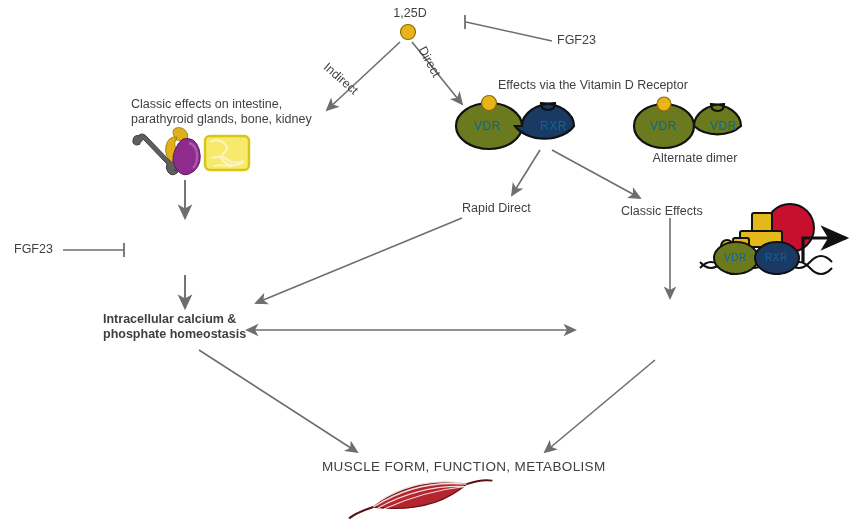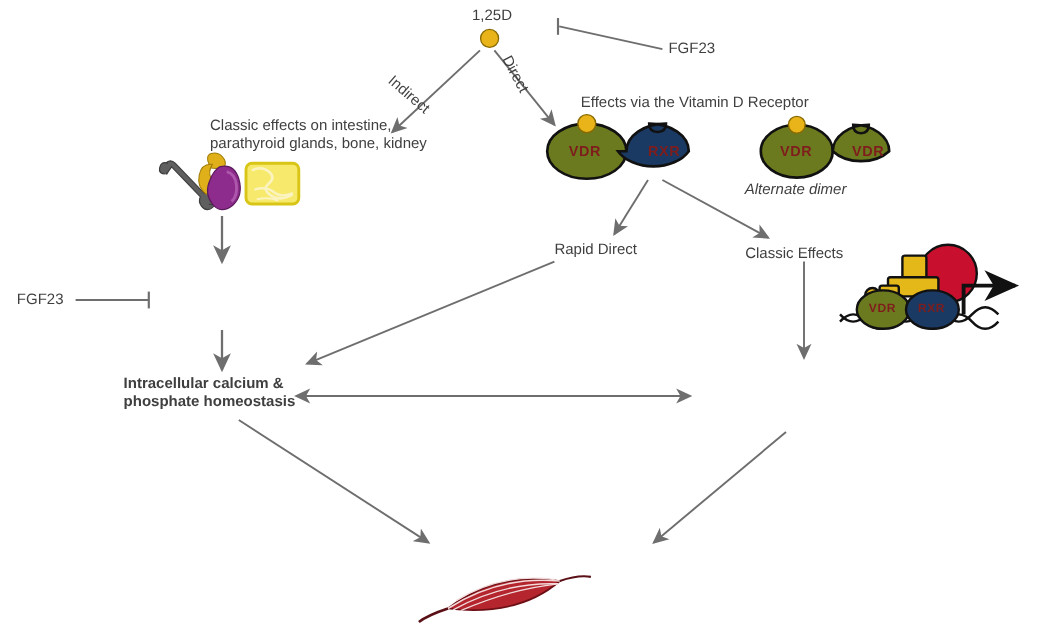--- a/index.html
+++ b/index.html
@@ -3,21 +3,21 @@
 <meta charset="utf-8">
 <style>
   html,body{margin:0;padding:0;background:#ffffff;}
   body{width:866px;height:529px;position:relative;overflow:hidden;
        font-family:"Liberation Sans","DejaVu Sans",sans-serif;color:#3a3a3a;}
   #stage{position:absolute;left:0;top:0;width:742px;height:529px;}
   svg#wires{position:absolute;left:0;top:0;width:866px;height:529px;}
   .lbl{position:absolute;font-size:12.5px;line-height:15px;color:#3f3f3f;white-space:pre;}
   .lbl.c{text-align:center;}
   .rot{position:absolute;font-size:12.5px;color:#3f3f3f;white-space:nowrap;transform-origin:0 0;}
-  .prot{position:absolute;font-size:12px;font-weight:bold;color:#7f1d1d;letter-spacing:.5px;}
+  .prot{position:absolute;font-size:12px;font-weight:normal;color:#0369a1;letter-spacing:.5px;}
   .caps{position:absolute;font-size:13.5px;letter-spacing:.35px;color:#3f3f3f;white-space:nowrap;}
 </style>
 </head>
 <body>
 
 <div id="stage">
 
   <svg id="wires" viewBox="0 0 866 529">
     <defs>
       <marker id="ah" markerWidth="9" markerHeight="9" refX="7.2" refY="4.5" orient="auto">
@@ -131,36 +131,37 @@
   <div class="lbl c" style="left:382px;top:6px;width:56px;">1,25D</div>
 
   <div class="lbl" style="left:557px;top:33px;">FGF23</div>
 
   <div class="lbl" style="left:14px;top:242px;">FGF23</div>
 
   <div class="rot" style="left:330px;top:60px;transform:rotate(41deg);">Indirect</div>
 
   <div class="rot" style="left:428px;top:44px;transform:rotate(62deg);">Direct</div>
 
-  <div class="lbl" style="left:484px;top:78px;text-align:center;">Effects via the Vitamin D Receptor</div>
+  <div class="lbl" style="left:498px;top:78px;text-align:center;">Effects via the Vitamin D Receptor</div>
 
-  <div class="lbl c" style="left:593px;top:151px;width:140px;font-style:italic;">Alternate dimer</div>
+  <div class="lbl c" style="left:625px;top:151px;width:140px;">Alternate dimer</div>
 
-  <div class="lbl" style="left:131px;top:97px;margin-left:44px;">Classic effects on intestine,
+  <div class="lbl" style="left:131px;top:97px;">Classic effects on intestine,
 parathyroid glands, bone, kidney</div>
 
 
   <div class="lbl" style="left:103px;top:312px;font-weight:bold;">Intracellular calcium &amp;
 phosphate homeostasis</div>
 
   <div class="lbl" style="left:462px;top:201px;">Rapid Direct</div>
 
   <div class="lbl" style="left:621px;top:204px;">Classic Effects</div>
 
 
+  <div class="caps" style="left:322px;top:459px;">MUSCLE FORM, FUNCTION, METABOLISM</div>
 
   <div class="prot" style="left:474px;top:119px;">VDR</div>
   <div class="prot" style="left:540px;top:119px;">RXR</div>
   <div class="prot" style="left:650px;top:119px;">VDR</div>
   <div class="prot" style="left:710px;top:119px;">VDR</div>
   <div class="prot" style="left:724px;top:252px;font-size:10px;">VDR</div>
   <div class="prot" style="left:765px;top:252px;font-size:10px;">RXR</div>
 
 </div>
 

